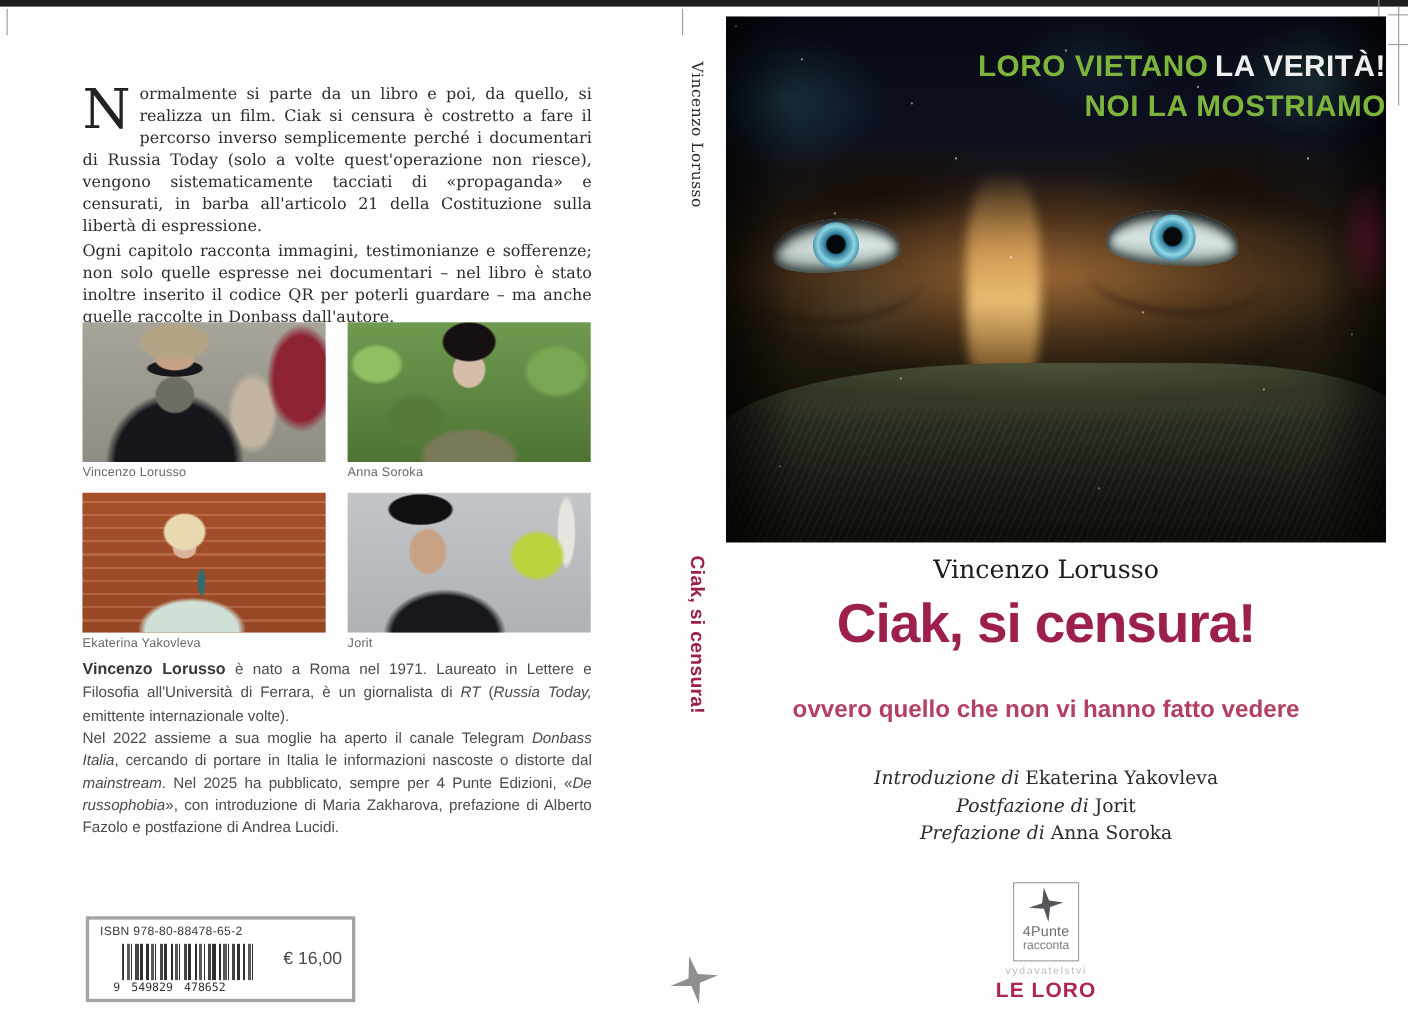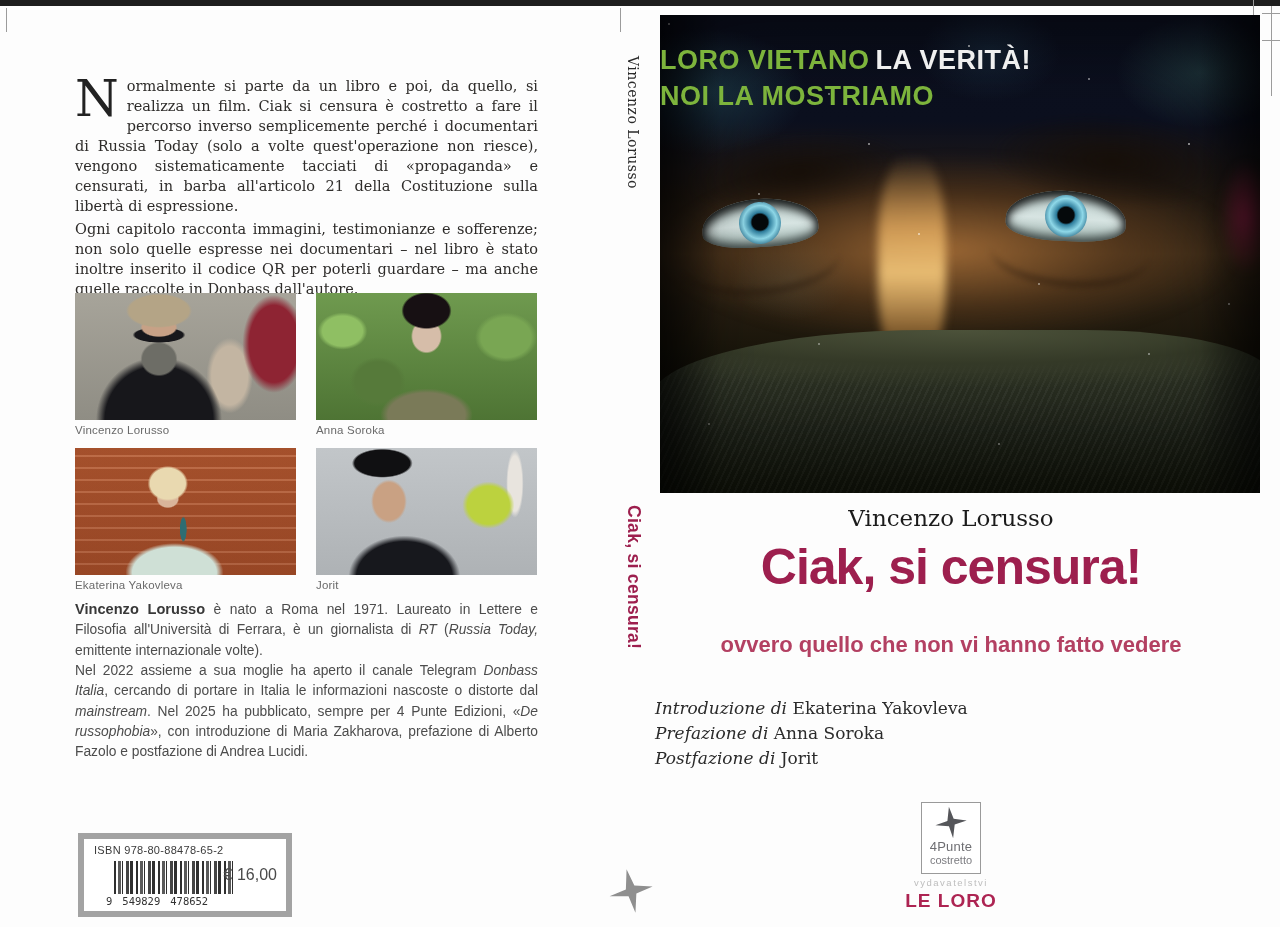--- a/index.html
+++ b/index.html
@@ -63,21 +63,21 @@
     radial-gradient(14px 55px at 90% 28%, #e8e4de 0 50%, transparent 62%),
     linear-gradient(180deg,#c2c6c9,#aeb2b5);}
 
   .bio{position:absolute;left:75px;top:599px;width:463px;font-size:13.8px;line-height:1.47;
        color:#4c4c4c;text-align:justify;}
   .bio p{margin:0;}
   .bio strong{color:#383838;font-size:14.6px;}
   .bio em{}
 
   .isbn-box{position:absolute;left:78px;top:833px;width:202px;height:72px;
-            border:6px solid #a3a3a3;background:#fff;}
+            border:3px solid #a3a3a3;background:#fff;padding-left:37px;}
   .isbn-label{position:absolute;left:10px;top:5px;font-size:11px;color:#3a3a3a;letter-spacing:.3px;}
   .bars{position:absolute;left:30px;top:22px;width:120px;height:33px;background:
     repeating-linear-gradient(90deg,#2f2f2f 0 2px,#fff 2px 4px,#5a5a5a 4px 7px,#fff 7px 8px,
       #2f2f2f 8px 9px,#fff 9px 12px,#444 12px 15px,#fff 15px 16px,#2f2f2f 16px 19px,#fff 19px 22px);}
   .digits{position:absolute;left:22px;top:56px;width:140px;display:flex;gap:10px;
           font-size:10.5px;color:#333;font-family:"DejaVu Sans Mono",monospace;}
   .price{position:absolute;right:9px;top:27px;font-size:16px;color:#4a4a4a;}
 
   .back-star{position:absolute;left:606px;top:868px;width:50px;height:46px;color:#8f8f8f;
              transform:rotate(-14deg);}
@@ -138,33 +138,33 @@
     box-shadow:60px 30px 0 rgba(255,255,255,.7), 160px 70px 0 rgba(255,255,255,.5),
       300px 22px 0 rgba(255,255,255,.8), 420px 55px 0 rgba(255,255,255,.6),
       520px 120px 0 rgba(255,255,255,.7), 90px 170px 0 rgba(255,255,255,.5),
       250px 210px 0 rgba(255,255,255,.65), 370px 260px 0 rgba(255,255,255,.5),
       150px 320px 0 rgba(255,255,255,.45), 480px 330px 0 rgba(255,255,255,.5),
       40px 400px 0 rgba(255,255,255,.4), 330px 420px 0 rgba(255,255,255,.45),
       560px 280px 0 rgba(255,255,255,.55), 200px 120px 0 rgba(255,255,255,.6);}
   .cp-vignette{left:0;top:0;right:0;bottom:0;
     background:linear-gradient(90deg, rgba(0,0,0,.55), transparent 10%, transparent 90%, rgba(0,0,0,.5));
     box-shadow:inset 0 0 80px 25px rgba(0,0,0,.5);}
-  .headline{position:absolute;left:0;top:28px;width:600px;text-align:left;z-index:5;
+  .headline{position:absolute;left:0;top:28px;width:600px;text-align:right;z-index:5;
     font-weight:bold;font-size:27px;letter-spacing:.5px;line-height:1.32;}
   .headline .green{color:#7db43c;}
   .headline .white{color:#efefef;}
   .hl1 .green{margin-right:6px;}
 
   .fc-author{position:absolute;left:0;top:505px;width:100%;text-align:center;
     font-size:23px;color:#1b1b1b;}
   .fc-title{position:absolute;left:0;top:538px;width:100%;margin:0;text-align:center;
     font-size:50px;font-weight:bold;color:#9d1f4e;letter-spacing:-1px;}
   .fc-subtitle{position:absolute;left:0;top:632px;width:100%;text-align:center;
     font-size:22px;font-weight:bold;color:#b34062;}
-  .credits{position:absolute;left:0;top:696px;width:100%;
+  .credits{position:absolute;left:0;top:696px;width:100%;text-align:center;
     font-size:17px;color:#2b2b2b;line-height:25px;}
   .credits em{font-style:italic;}
 
   .pub{position:absolute;left:0;top:802px;width:100%;text-align:center;}
   .logo-box{position:relative;width:58px;height:70px;margin:0 auto;border:1px solid #9a9a9a;
     background:#fff;}
   .logo-star{position:absolute;left:11px;top:3px;width:36px;height:33px;color:#55565a;
     transform:rotate(-10deg);}
   .logo-name{position:absolute;left:0;top:36px;width:100%;font-size:13px;color:#6e6e72;
     letter-spacing:.2px;}
@@ -256,29 +256,29 @@
         <div class="hl2 green">NOI LA MOSTRIAMO</div>
       </div>
     </div>
 
     <div class="fc-author serif">Vincenzo Lorusso</div>
     <h1 class="fc-title sans">Ciak, si censura!</h1>
     <div class="fc-subtitle sans">ovvero quello che non vi hanno fatto vedere</div>
 
     <div class="credits serif">
       <div class="credit"><em>Introduzione di</em> <span>Ekaterina Yakovleva</span></div>
+      <div class="credit"><em>Postfazione di</em> <span>Jorit</span></div>
       <div class="credit"><em>Prefazione di</em> <span>Anna Soroka</span></div>
-      <div class="credit"><em>Postfazione di</em> <span>Jorit</span></div>
     </div>
 
     <div class="pub">
       <div class="logo-box">
         <svg class="logo-star" viewBox="0 0 100 100">
           <polygon points="52,2 60,40 98,52 60,58 48,98 42,60 2,50 40,44" fill="currentColor"></polygon>
         </svg>
         <div class="logo-name sans">4Punte</div>
-        <div class="logo-sub sans">costretto</div>
+        <div class="logo-sub sans">racconta</div>
       </div>
       <div class="tagline sans">vydavatelstvi</div>
       <div class="imprint sans">LE LORO</div>
     </div>
   </section>
 </div>
 
 </body></html>

